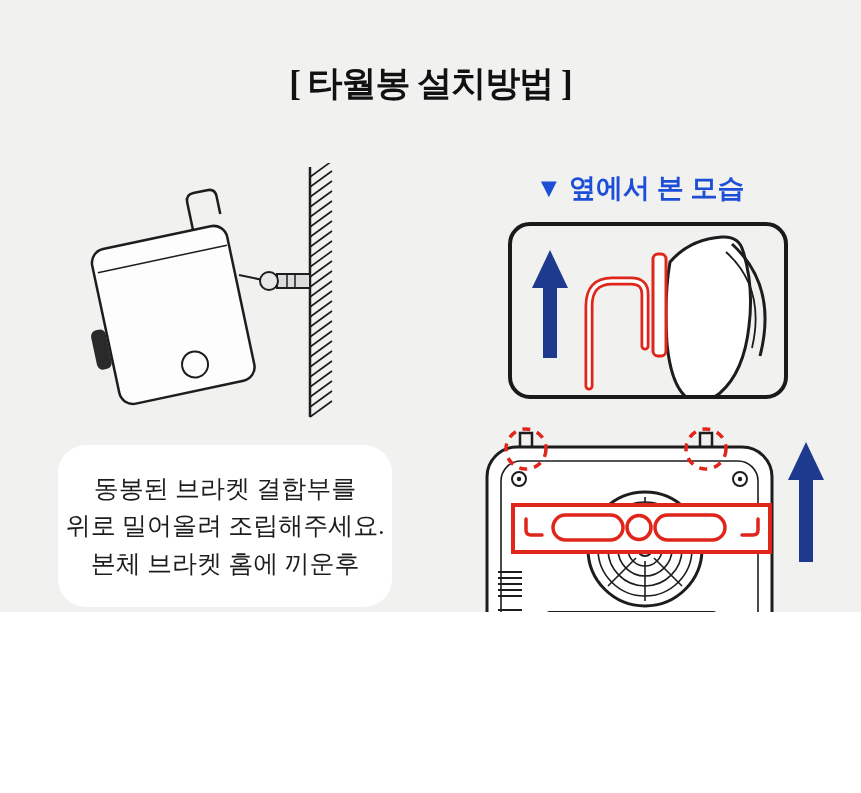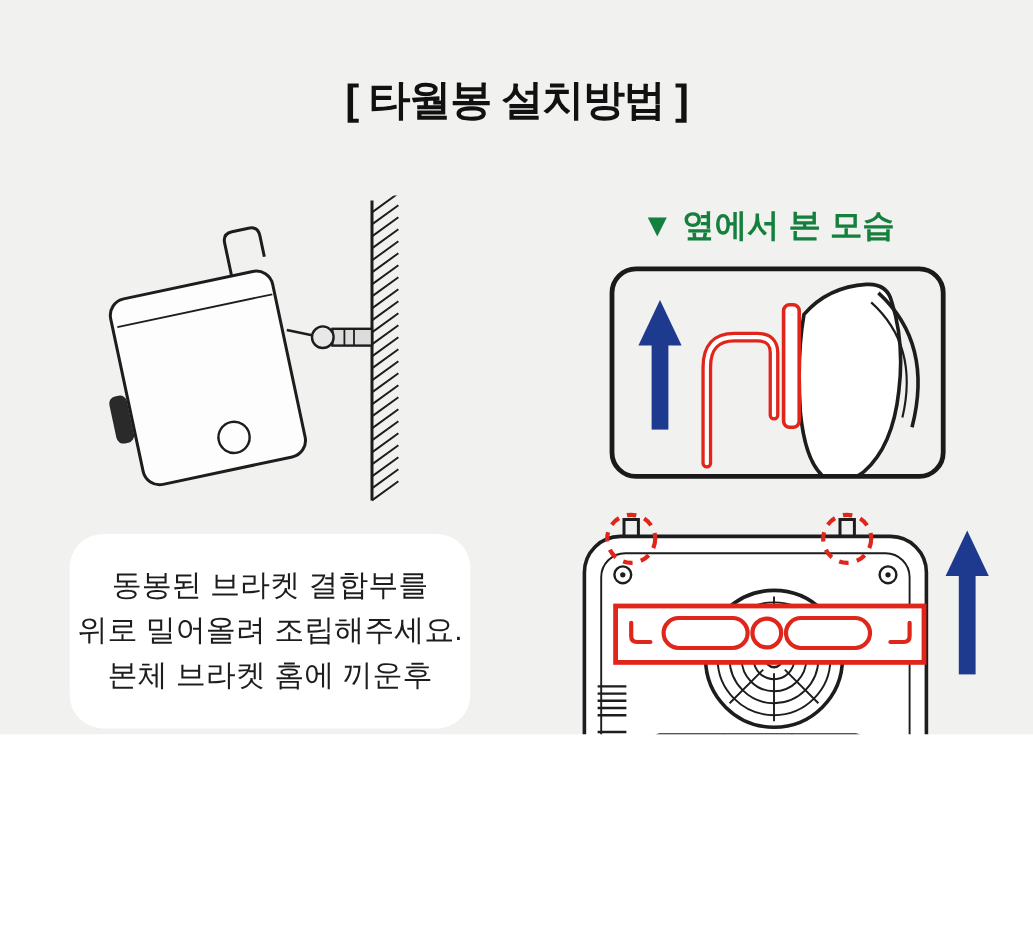--- a/index.html
+++ b/index.html
@@ -10,34 +10,34 @@
     --note-bg:#ffffff;
     --footer:#141414;
   }
   *{margin:0;padding:0;box-sizing:border-box;}
   html,body{background:#ffffff;}
   .page{
     position:relative;
     width:861px;height:612px;
     background:var(--background);
     overflow:hidden;
-    font-family:Liberation Sans, sans-serif;
+    font-family:Liberation Serif, serif;
     color:var(--line);
   }
   .title{
     position:absolute;top:60px;left:0;width:100%;
     text-align:center;
     font-size:35px;font-weight:800;letter-spacing:-1px;
     color:#111;
   }
   .illus{position:absolute;}
   .wall-mount{left:73px;top:163px;width:265px;height:258px;}
   .side-view-label{
     position:absolute;left:490px;top:170px;width:300px;
-    text-align:center;font-size:27px;font-weight:700;color:#15803d;
+    text-align:center;font-size:27px;font-weight:700;color:#1d4ed8;
   }
   .side-view-box{
     position:absolute;left:508px;top:222px;width:280px;height:177px;
     border:4px solid #1a1a1a;border-radius:22px;
     background:var(--background);
     overflow:hidden;
   }
   .side-view-box svg{display:block;width:272px;height:169px;}
   .note-box{
     position:absolute;left:58px;top:445px;width:334px;height:162px;

